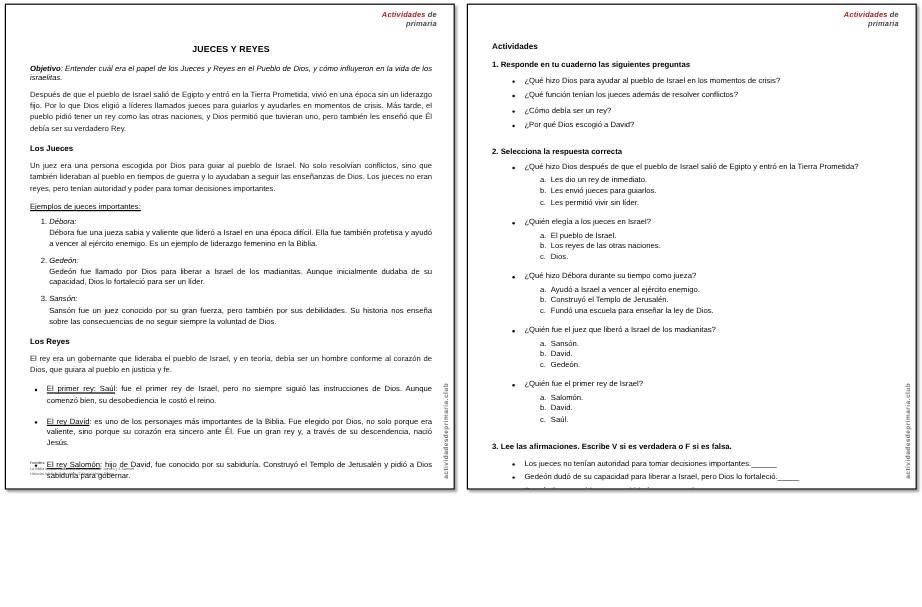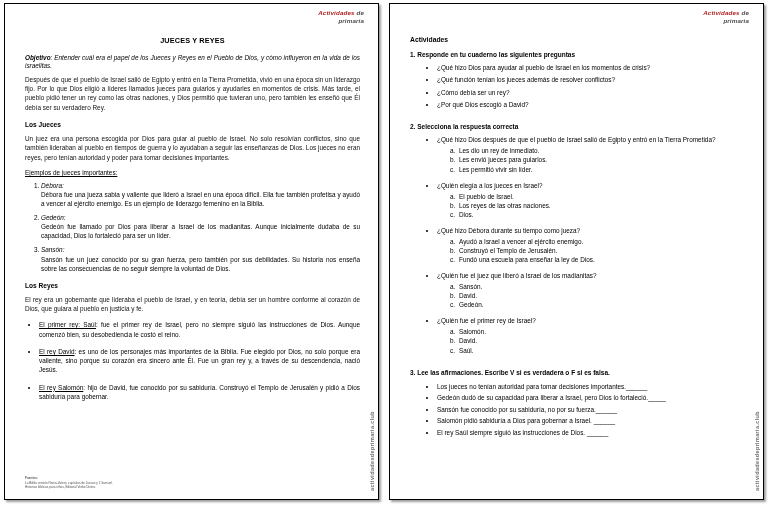--- a/index.html
+++ b/index.html
@@ -23,21 +23,21 @@
     gap: 10px;
     background: #ffffff;
   }
   .page {
     position: relative;
     background: #ffffff;
     border: 1.5px solid #000000;
     box-shadow: 2px 2px 2px rgba(0,0,0,0.38);
     box-sizing: border-box;
     flex: 1 1 0;
-    height: 497px;
+    height: 405px;
     overflow: hidden;
   }
   .page-inner {
     position: absolute;
     left: 0; top: 0; right: 0; bottom: 0;
     padding: 5px 18px 4px 20px;
     box-sizing: border-box;
   }
 
   

